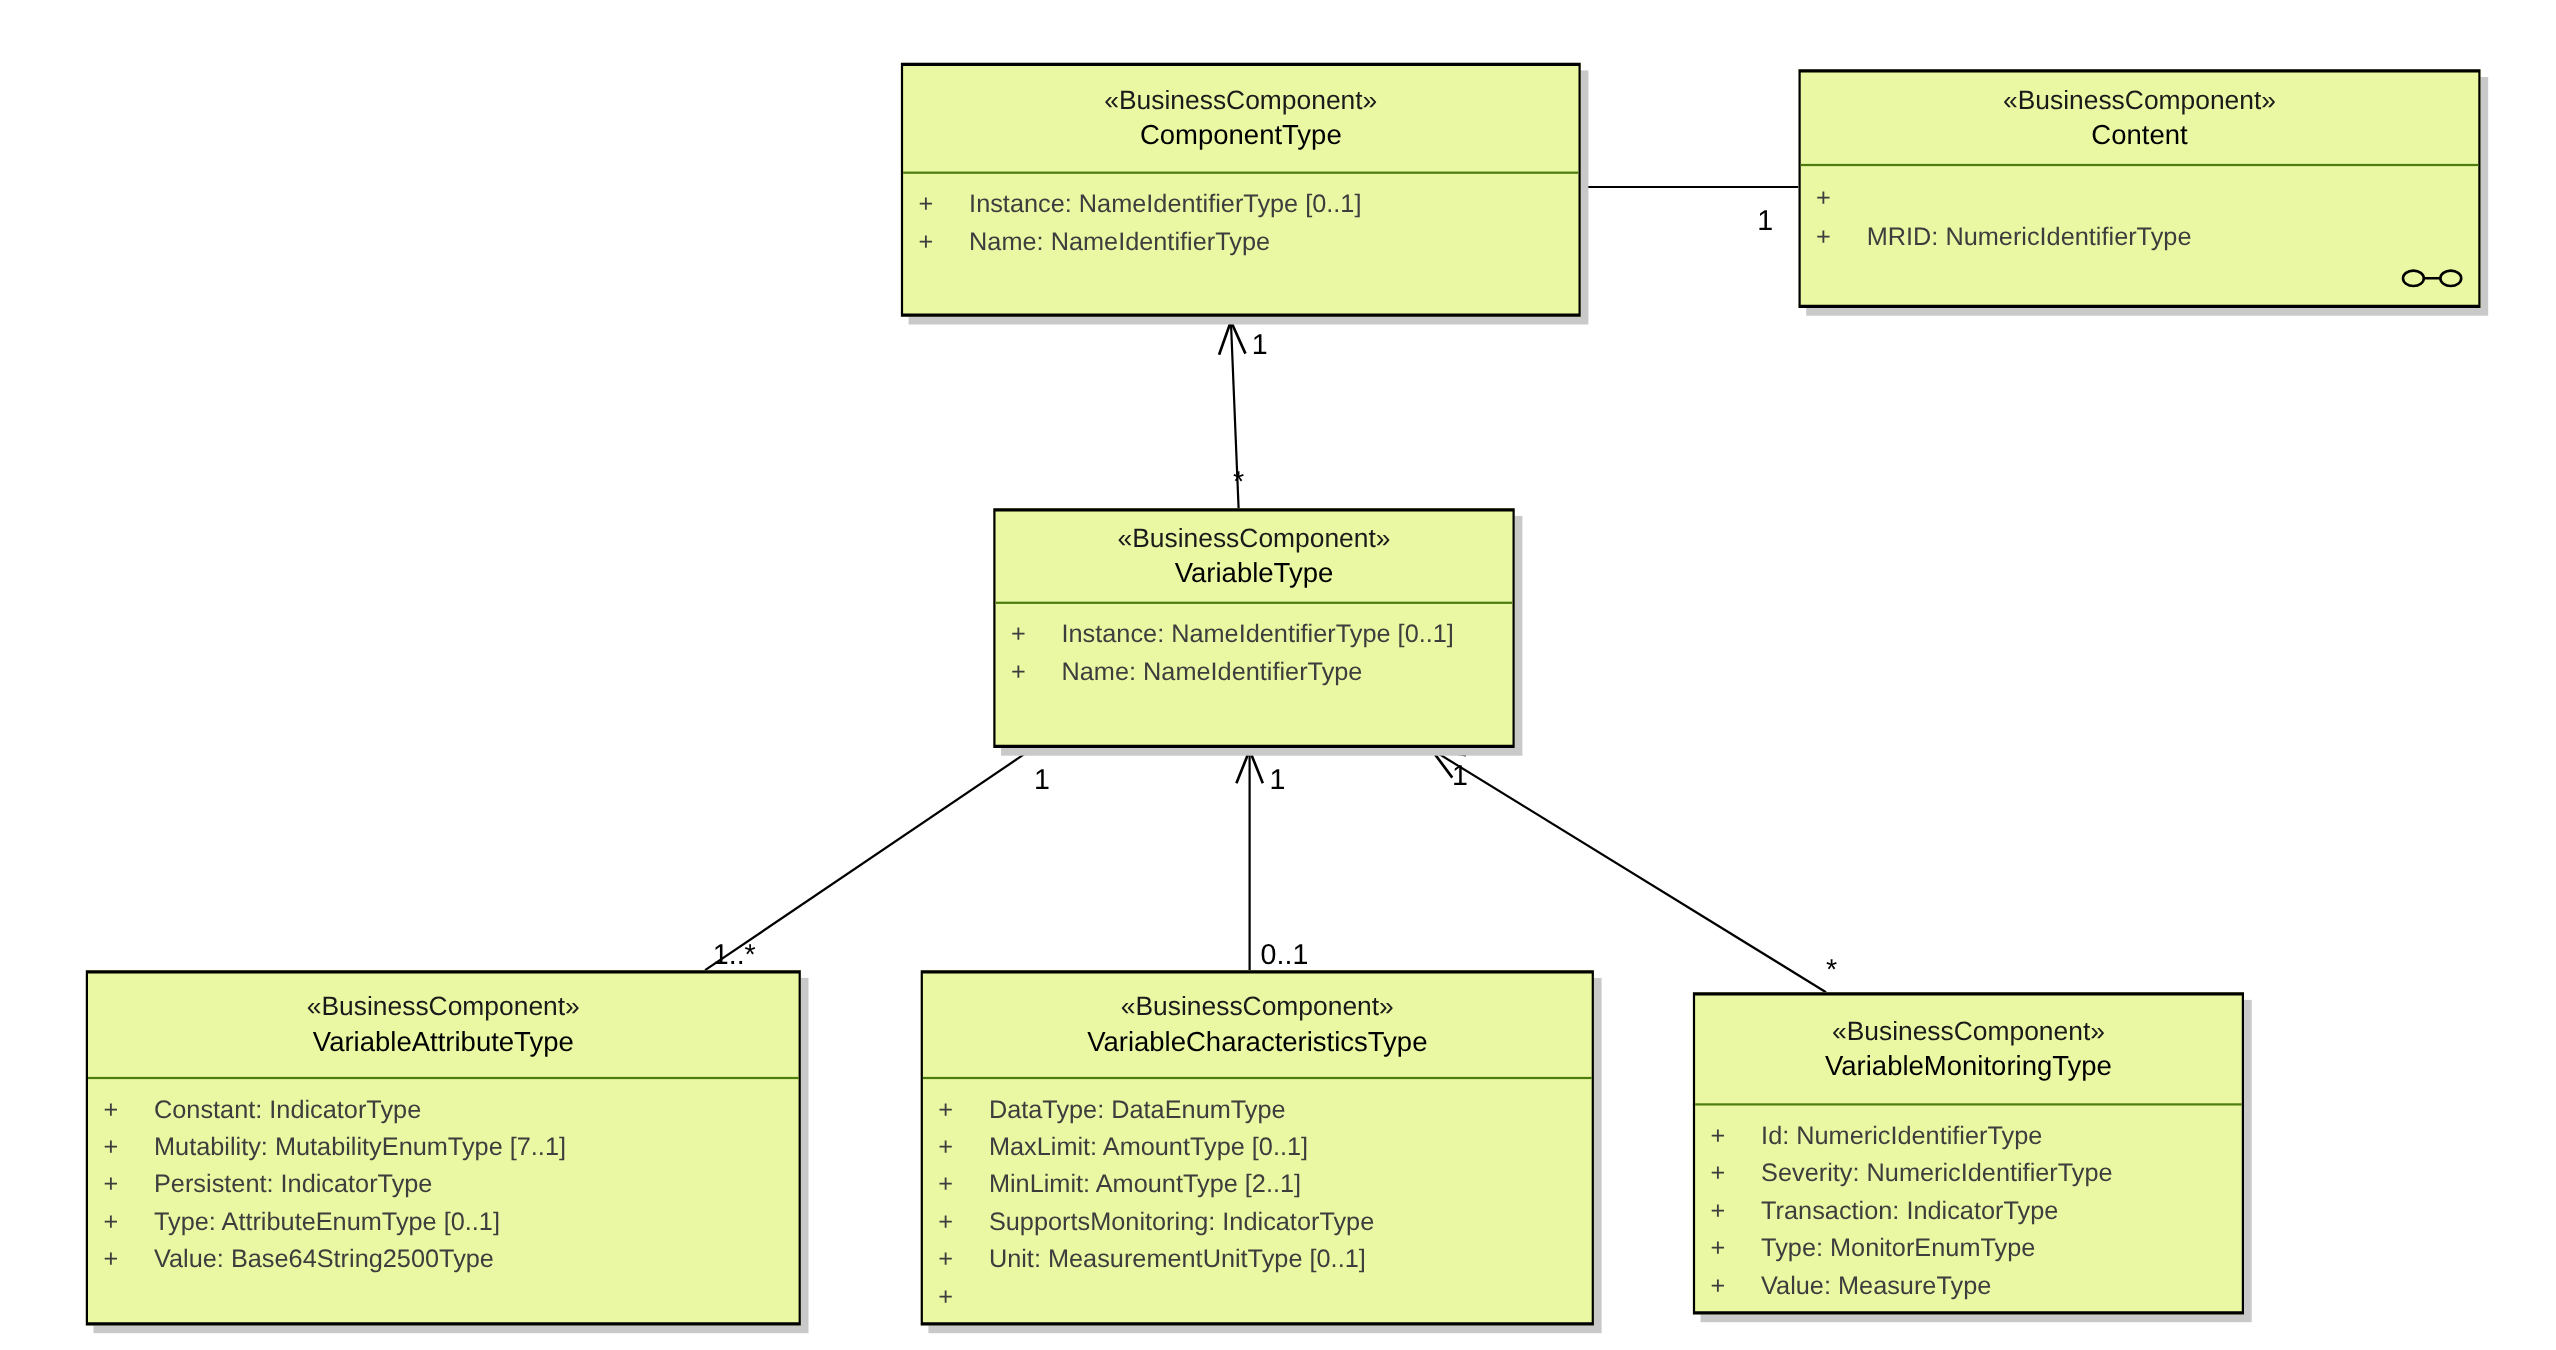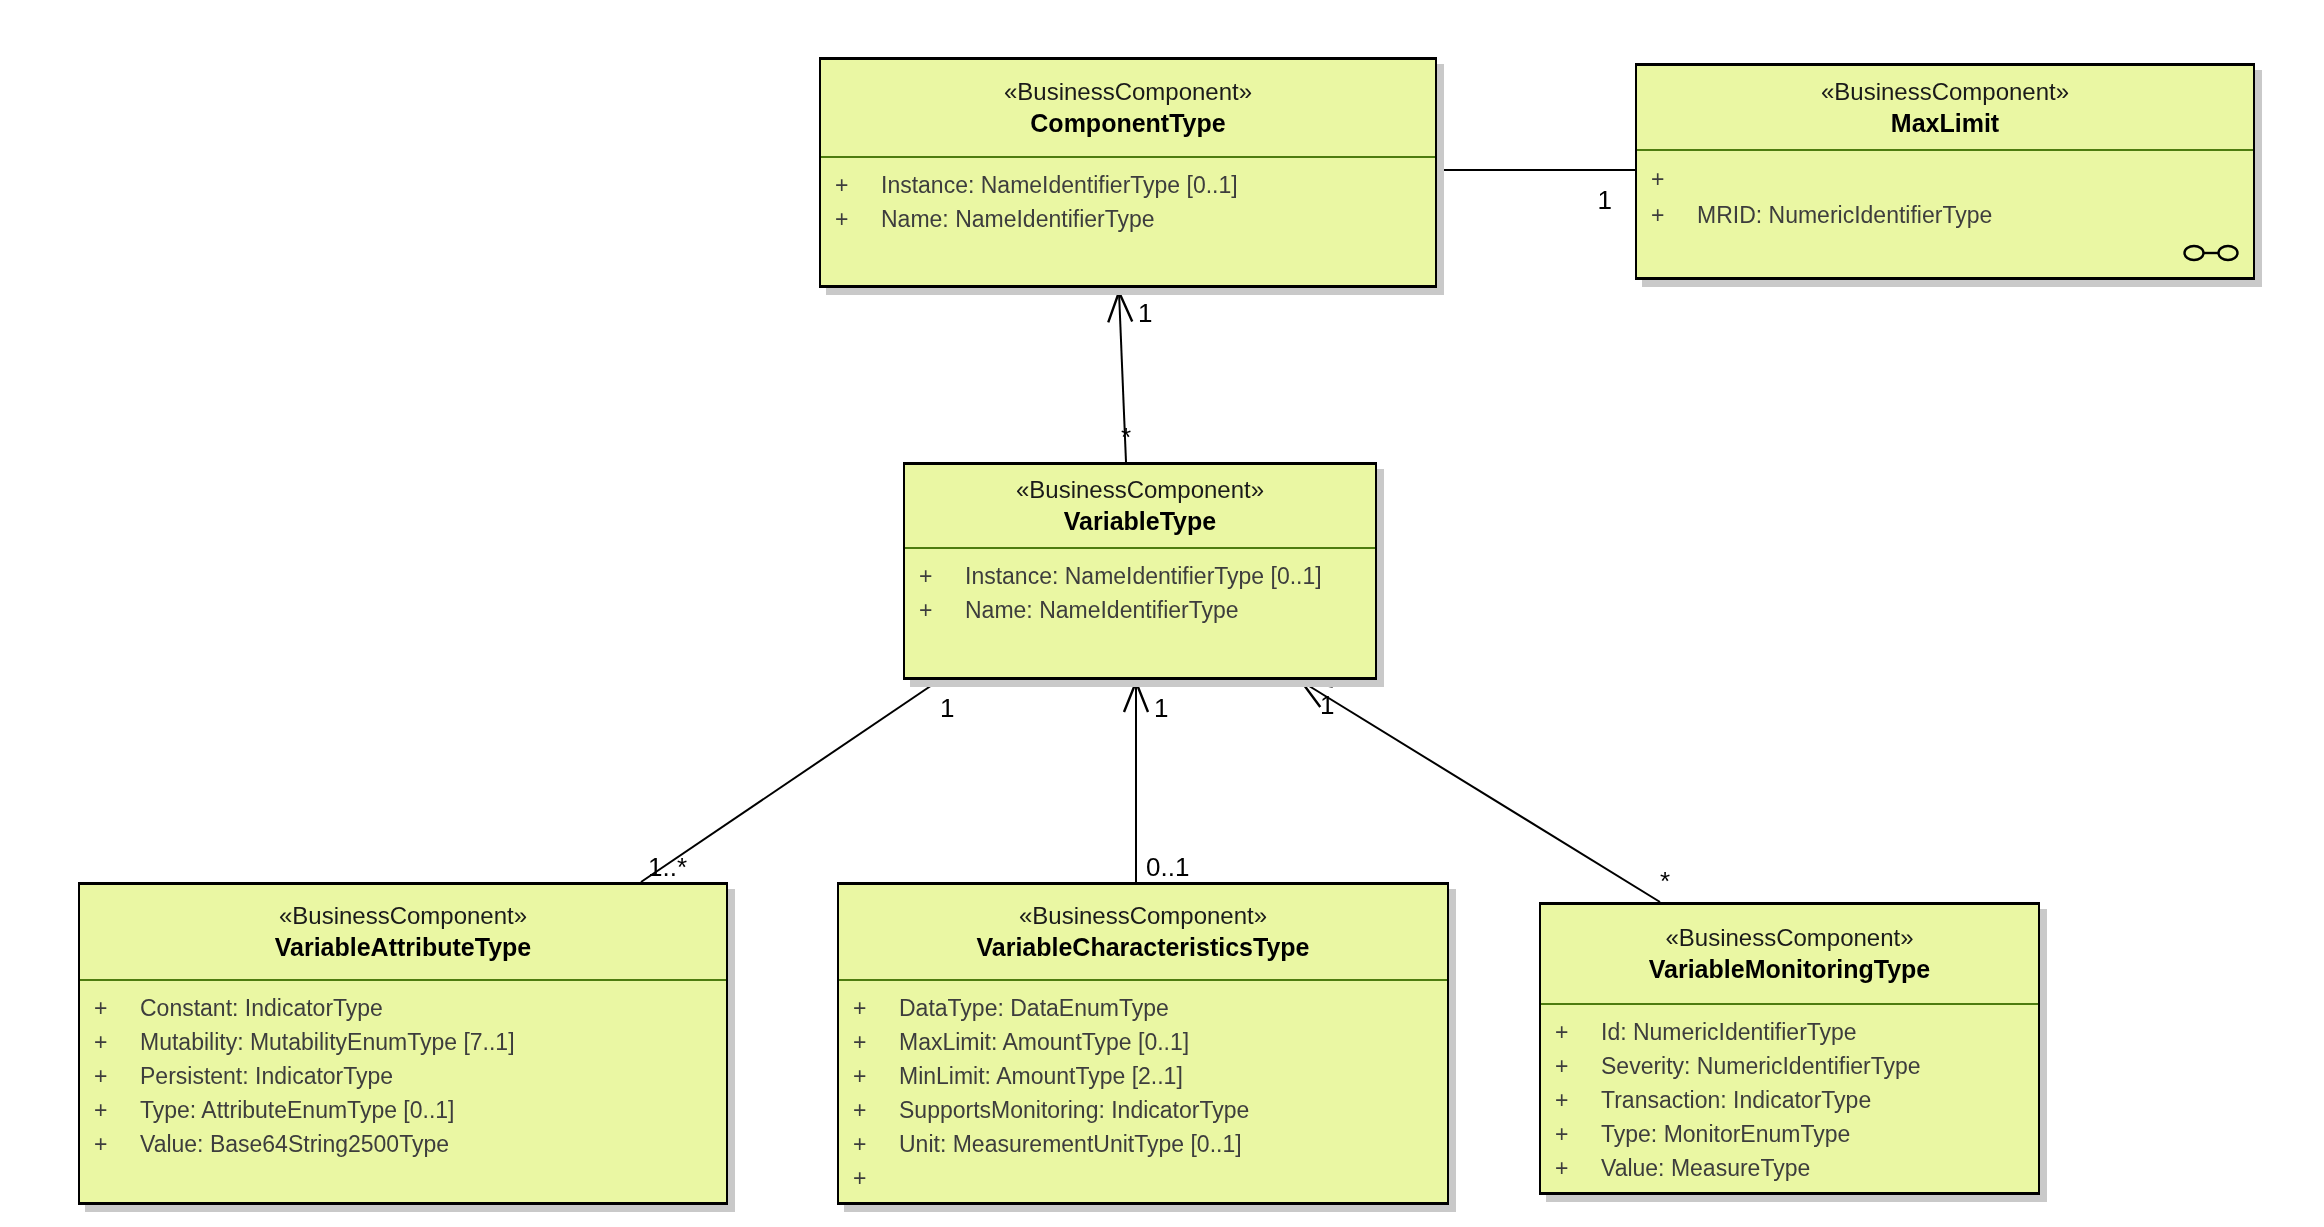--- a/index.html
+++ b/index.html
@@ -16,21 +16,21 @@
     border:2px solid #000;border-top-width:3px;border-bottom-width:3px;
     box-shadow:7px 7px 0 #c9c9c9;
   }
   .hdr{
     box-sizing:border-box;width:100%;
     border-bottom:2px solid #4d7c0f;
     display:flex;flex-direction:column;align-items:center;justify-content:center;
     text-align:center;
   }
   .stereo{display:block;font-size:24px;color:#1a1a1a;line-height:31px;}
-  .cname{display:block;font-size:25px;font-weight:bold;color:#000;line-height:33px;}
+  .cname{display:block;font-size:25px;font-weight:normal;color:#000;line-height:33px;}
   .attrs{padding:10px 12px 0 14px;}
   .row{display:flex;font-size:23px;color:#3d3d3d;line-height:34px;white-space:nowrap;}
   .vis{width:46px;flex:none;}
   .content-row{margin-top:7px;}
   .content-row .vis{width:12px;}
   .evse-rows .row{line-height:36px;}
 
   
   #cls-component{left:819px;top:57px;width:618px;height:231px;}
   #cls-component .hdr{height:98px;}
@@ -98,21 +98,21 @@
       <div class="row">
         <span class="vis">+</span>
         <span>Name: NameIdentifierType</span>
       </div>
     </div>
   </div>
 
   <div class="uml-class" id="cls-evse">
     <div class="hdr">
       <span class="stereo">«BusinessComponent»</span>
-      <span class="cname">MaxLimit</span>
+      <span class="cname">Content</span>
     </div>
     <div class="attrs evse-rows">
       <div class="row">
         <span class="vis">+</span>
       </div>
       <div class="row">
         <span class="vis">+</span>
         <span>MRID: NumericIdentifierType</span>
       </div>
     </div>

